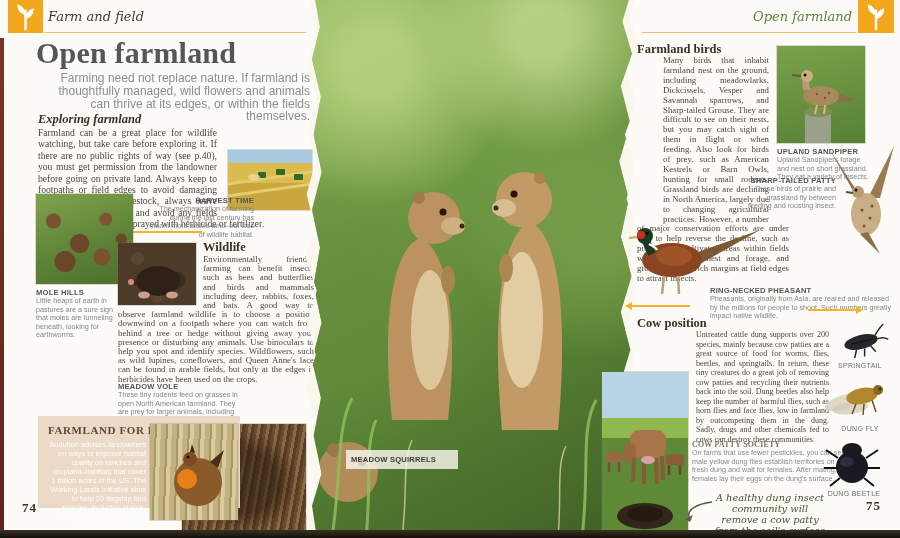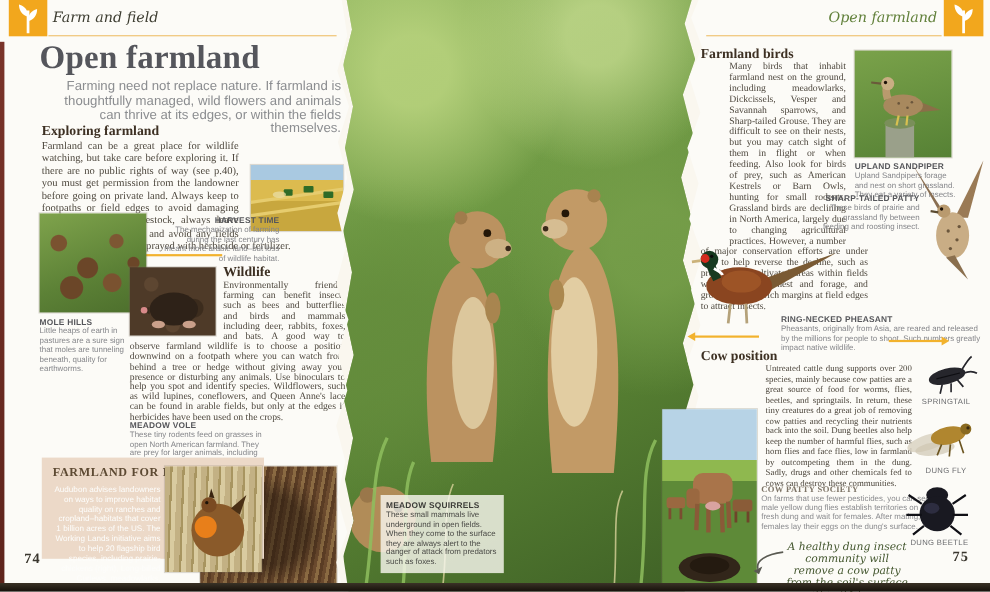--- a/index.html
+++ b/index.html
@@ -85,21 +85,21 @@
     <path d="M12 11 C8 10 6 7 6 3 C10 4 12 7 12 11 Z" fill="#fff"></path>
     <path d="M12 14 C16 13 18 10 18 6 C14 7 12 10 12 14 Z" fill="#fff"></path>
   </svg>
 </div>
 <div class="abs hdr-script" style="left:48px;top:9px;color:#3c3c30;">Farm and field</div>
 <div class="abs hdr-rule" style="left:44px;width:262px;"></div>
 
 <h2 class="abs title" style="left:36px;top:36px;">Open farmland</h2>
 <p class="abs intro" style="left:38px;top:72px;width:272px;">Farming need not replace nature. If farmland is thoughtfully managed, wild flowers and animals can thrive at its edges, or within the fields themselves.</p>
 
-<h3 class="abs sech" style="left:38px;top:112px;">Exploring farmland</h3>
+<h3 class="abs sech" style="left:38px;top:112px;font-style:italic;">Exploring farmland</h3>
 <p class="abs body" style="left:38px;top:127px;width:272px;">
   <span class="fr" style="width:88px;height:62px;margin:18px 0 3px 5px;"></span>
   <span>Farmland can be a great place for wildlife watching, but take care before exploring it. If there are no public rights of way (see p.40), you must get permission from the landowner before going on private land. Always keep to footpaths or field edges to avoid damaging crops. Don't startle livestock, always leave gates as you find them, and avoid any fields that have been recently sprayed with herbicide or fertilizer.</span>
 </p>
 
 <div class="abs ph ph-tractor" style="left:228px;top:150px;width:84px;height:60px;">
   <svg width="84" height="60" viewBox="0 0 84 60">
     <path d="M0 34 L84 22" stroke="#e6cc6e" stroke-width="3" fill="none"></path>
     <path d="M0 46 L84 34" stroke="#e6cc6e" stroke-width="3" fill="none"></path>
     <rect x="30" y="22" width="8" height="6" rx="1" fill="#2f6b27"></rect>
@@ -110,21 +110,21 @@
 </div>
 <div class="abs right-al" style="left:148px;top:196px;width:106px;">
   <div class="cap-h">HARVEST TIME</div>
   <div class="cap-b">The mechanization of farming during the last century has meant more arable land–but loss of wildlife habitat.</div>
 </div>
 <div class="abs yarrow l" style="left:116px;top:231px;width:86px;"></div>
 
 <div class="abs ph ph-molehills" style="left:36px;top:194px;width:97px;height:90px;"></div>
 <div class="abs" style="left:36px;top:288px;width:88px;">
   <div class="cap-h">MOLE HILLS</div>
-  <div class="cap-b">Little heaps of earth in pastures are a sure sign that moles are tunneling beneath, quality for earthworms.</div>
+  <div class="cap-b">Little heaps of earth in pastures are a sure sign that moles are tunneling beneath, looking for earthworms.</div>
 </div>
 
 <div class="abs" style="left:118px;top:240px;width:196px;">
   <div class="fl ph ph-soil" style="width:78px;height:62px;margin:3px 7px 4px 0;">
     <svg width="78" height="62" viewBox="0 0 78 62">
       <ellipse cx="40" cy="38" rx="22" ry="15" fill="#2e2218"></ellipse>
       <path d="M18 36 L10 38 L18 43 Z" fill="#3a2b1e"></path>
       <circle cx="13" cy="39" r="3" fill="#d88a8a"></circle>
       <ellipse cx="26" cy="52" rx="6" ry="3.5" fill="#caa08a"></ellipse>
       <ellipse cx="54" cy="52" rx="6" ry="3.5" fill="#caa08a"></ellipse>
@@ -184,21 +184,20 @@
         <path d="M270 538 C278 470 268 430 284 400"></path>
         <path d="M300 538 C304 480 296 450 308 424"></path>
       </g>
       <g stroke="#d8d29a" stroke-width="1.5" fill="none" opacity=".8">
         <path d="M90 538 C96 490 90 462 100 440"></path>
         <path d="M246 538 C250 492 244 466 254 446"></path>
       </g>
     </svg>
     <div class="abs gs-caption">
       <div class="cap-h">MEADOW SQUIRRELS</div>
-      <div class="cap-b">These small mammals live underground in open fields. When they come to the surface they are always alert to the danger of attack from predators such as foxes.</div>
     </div>
   </div>
 </div>
 
 <div class="abs hdr-script right-al" style="left:690px;top:9px;width:162px;color:#61803a;">Open farmland</div>
 <div class="abs hdr-rule" style="left:642px;width:214px;"></div>
 <div class="abs hdr-box" style="left:858px;width:36px;">
   <svg width="36" height="33" viewBox="0 0 24 24">
     <path d="M12 22 V7" stroke="#fff" stroke-width="1.8" fill="none"></path>
     <path d="M12 11 C8 10 6 7 6 3 C10 4 12 7 12 11 Z" fill="#fff"></path>

